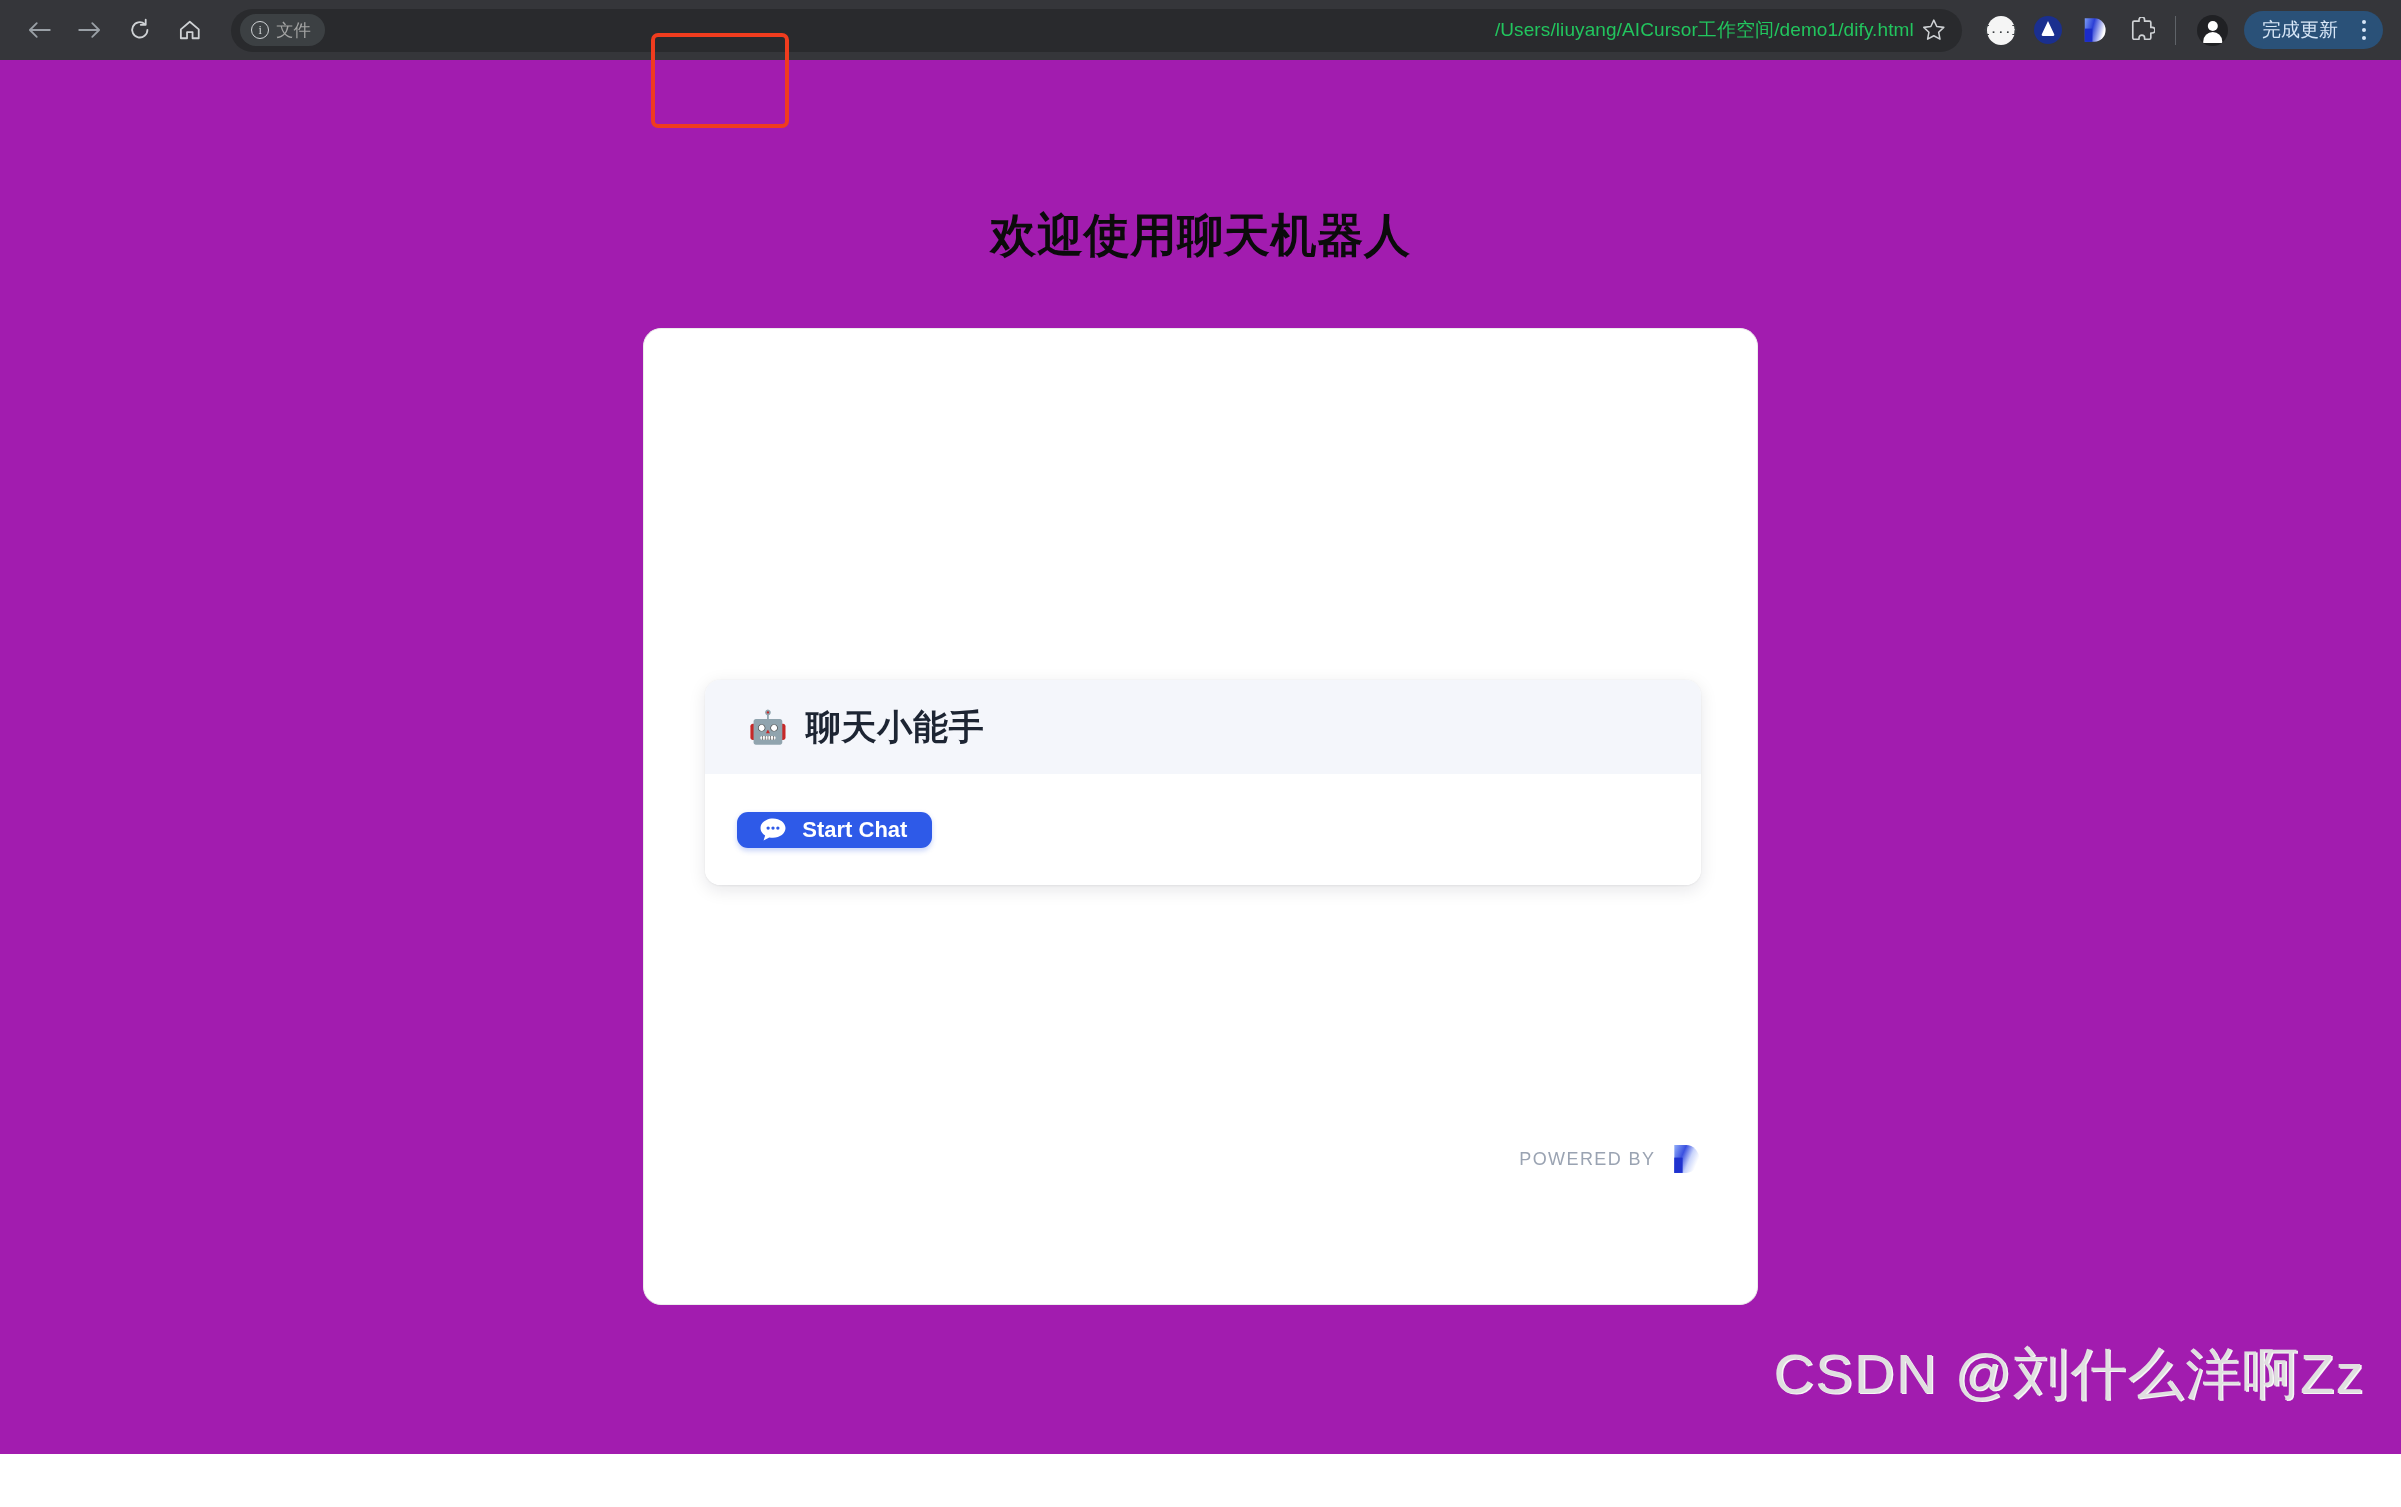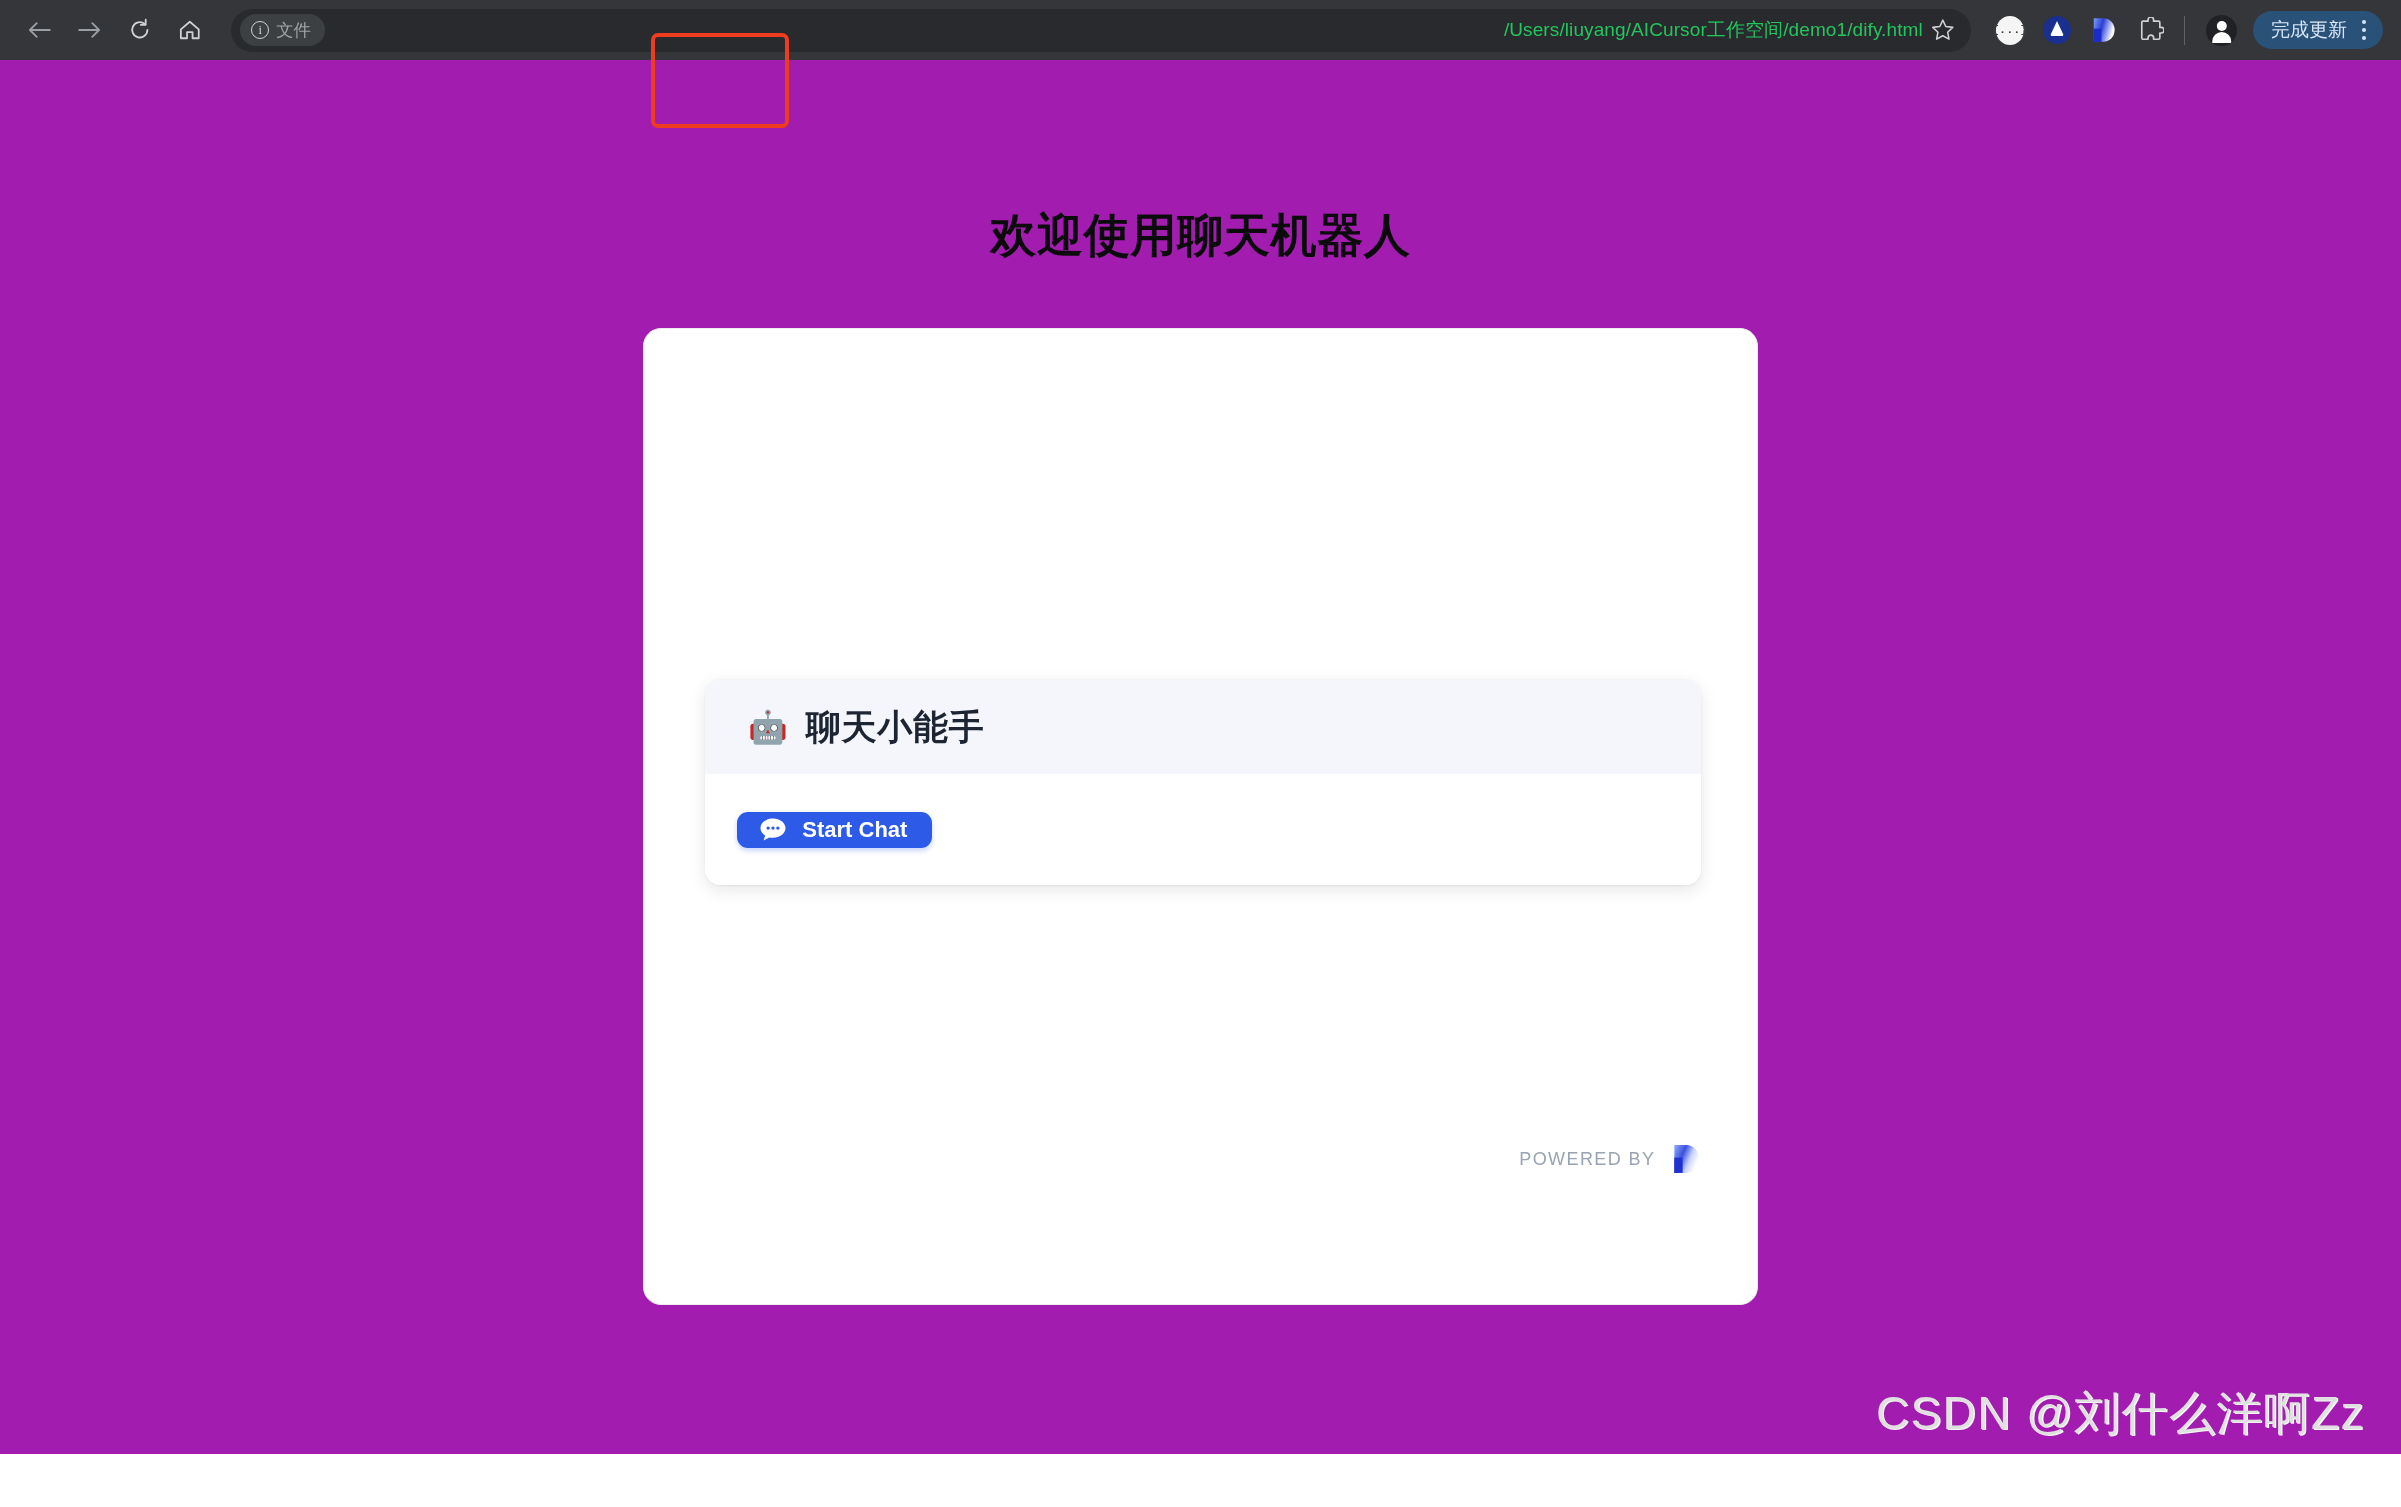--- a/index.html
+++ b/index.html
@@ -235,21 +235,21 @@
     position:absolute; bottom:2.1px; left:50%; transform:translateX(-50%);
     width:19.5px; height:11px; border-radius:9.7px 9.7px 0 0; background:#ffffff;
   }
   .update-btn {
     height: 38px;
     background: #2a5178;
     color: #d7e6f7;
     border-radius: 19.5px;
     display: flex; align-items: center;
     padding: 0 12.5px 0 18px;
-    gap: 11px;
+    gap: 20px;
     font-size: 19px;
     margin-left: 9.7px;
     flex: 0 0 auto;
     white-space: nowrap;
   }
   .kebab {
     display: flex; flex-direction: column; gap: 3.5px;
     align-items: center; justify-content: center;
     width: 12.5px;
   }
@@ -363,22 +363,22 @@
     color: #9aa3b2;
     font-size: 18px;
     letter-spacing: 1.4px;
   }
   .dify-logo { width: 31px; height: 32px; }
   .dify-logo svg { display: block; }
 
   .watermark {
     position: absolute;
     right: 36px;
-    bottom: 9px;
-    font-size: 46px;
+    bottom: 41px;
+    font-size: 56px;
     color: #e0e0e0;
     white-space: nowrap;
     text-shadow: 1.4px 1.4px 0 #f7f7f7;
     letter-spacing: 1.4px;
   }
 </style>
 </head>
 <body>
 
 <div class="browser">

